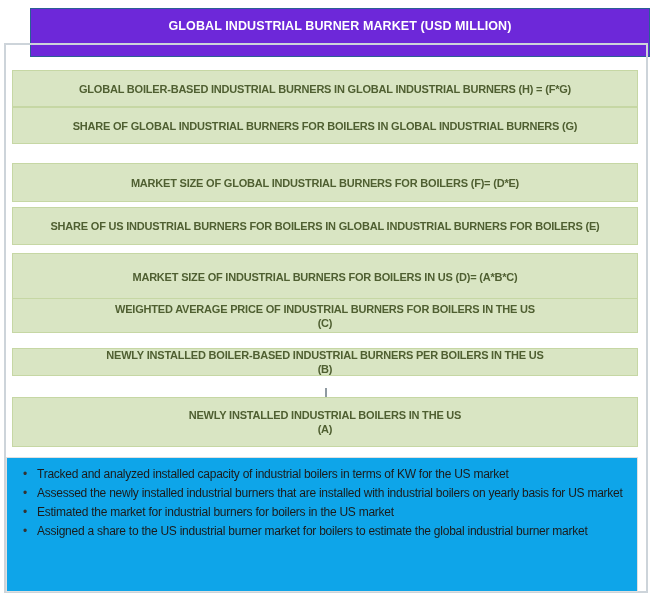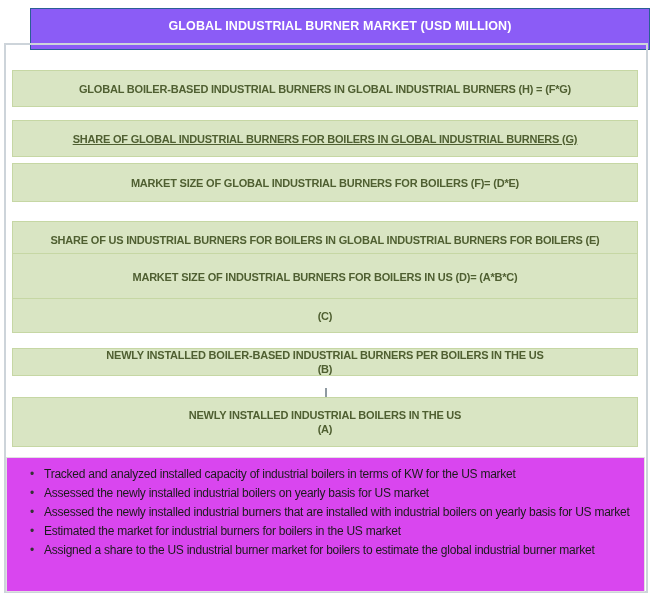--- a/index.html
+++ b/index.html
@@ -2,56 +2,56 @@
 <html><head>
 <meta charset="utf-8">
 <style>
   html,body{margin:0;padding:0;}
   body{
     width:650px;height:595px;position:relative;background:#ffffff;
     font-family:"Liberation Sans", sans-serif;overflow:hidden;
   }
   
   .title-bar{
-    position:absolute;left:30px;top:8px;right:0;height:42px;
-    background:#8b5cf6;border:1px solid #2b5f95;box-sizing:border-box;
+    position:absolute;left:30px;top:8px;right:0;height:49px;
+    background:#6d28d9;border:1px solid #2b5f95;box-sizing:border-box;
   }
   .title-bar .title{
     height:34px;display:flex;align-items:center;justify-content:center;
     color:#ffffff;font-weight:bold;font-size:12.5px;letter-spacing:0.1px;
   }
   
   .outer{
     position:absolute;left:4px;top:43px;width:640px;height:546px;
     border:2px solid #cdd4da;background:transparent;pointer-events:none;
   }
   
   .step{
     position:absolute;left:12px;width:626px;box-sizing:border-box;
     background:#d9e5c3;border:1px solid #c6d7a4;
     display:flex;flex-direction:column;align-items:center;justify-content:center;
     text-align:center;color:#4f5f31;font-weight:bold;font-size:11px;
     letter-spacing:-0.2px;line-height:14px;padding:2px 28px;z-index:2;
   }
   .s1{top:70px;height:37px;}
-  .s2{top:120px;height:37px;text-decoration:underline;}
+  .s2{top:107px;height:37px;}
   .s3{top:163px;height:39px;}
-  .s4{top:207px;height:38px;margin-top:14px;}
+  .s4{top:207px;height:38px;}
   .s5{top:253px;height:47px;}
   .s6{top:298px;height:35px;}
   .s7{top:348px;height:28px;}
   .s8{top:397px;height:50px;}
   .connector{
     position:absolute;left:325px;top:388px;width:2px;height:10px;
     background:#8f9aa2;z-index:1;
   }
   
   .notes-panel{
     position:absolute;left:6px;top:457px;width:630px;height:133px;
-    box-sizing:content-box;background:#d946ef;border:1px solid #e0e0e0;padding-left:7px;
+    box-sizing:content-box;background:#0ea5e9;border:1px solid #e0e0e0;
   }
   .notes-panel ul{
     margin:0;padding:7px 8px 0 14px;list-style:none;
   }
   .notes-panel li{
     position:relative;padding-left:16px;line-height:19px;
     font-size:12px;letter-spacing:-0.25px;color:#1b1b1b;
   }
   .notes-panel li::before{
     content:"\2022";position:absolute;left:2px;top:0;color:#333;
@@ -80,33 +80,33 @@
 </div>
 <div class="step s4">
   <div>SHARE OF US INDUSTRIAL BURNERS FOR BOILERS IN GLOBAL INDUSTRIAL BURNERS FOR BOILERS (E)</div>
   <div></div>
 </div>
 <div class="step s5">
   <div>MARKET SIZE OF INDUSTRIAL BURNERS FOR BOILERS IN US (D)= (A*B*C)</div>
   <div></div>
 </div>
 <div class="step s6">
+  <div>WEIGHTED AVERAGE PRICE OF INDUSTRIAL BURNERS FOR BOILERS IN THE US</div>
   <div>(C)</div>
 </div>
 <div class="step s7">
   <div>NEWLY INSTALLED BOILER-BASED INDUSTRIAL BURNERS PER BOILERS IN THE US</div>
   <div>(B)</div>
 </div>
 <div class="connector"></div>
 <div class="step s8">
   <div>NEWLY INSTALLED INDUSTRIAL BOILERS IN THE US</div>
   <div>(A)</div>
 </div>
 
 <div class="notes-panel">
   <ul>
     <li>Tracked and analyzed installed capacity of industrial boilers in terms of KW for the US market</li>
-    <li>Assessed the newly installed industrial boilers on yearly basis for US market</li>
     <li>Assessed the newly installed industrial burners that are installed with industrial boilers on yearly basis for US market</li>
     <li>Estimated the market for industrial burners for boilers in the US market</li>
     <li>Assigned a share to the US industrial burner market for boilers to estimate the global industrial  burner market</li>
   </ul>
 </div>
 
 </body></html>

